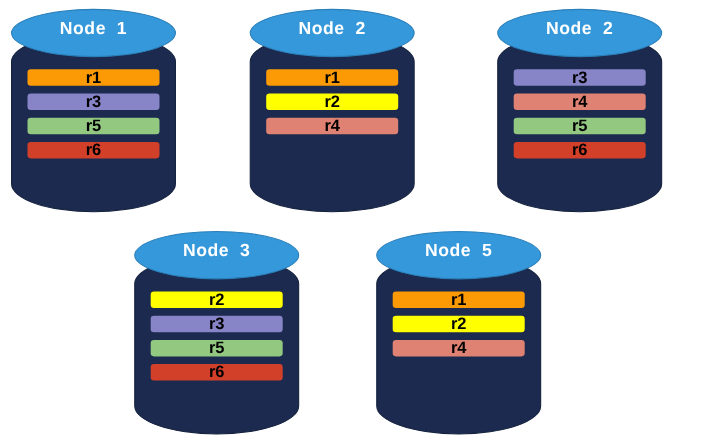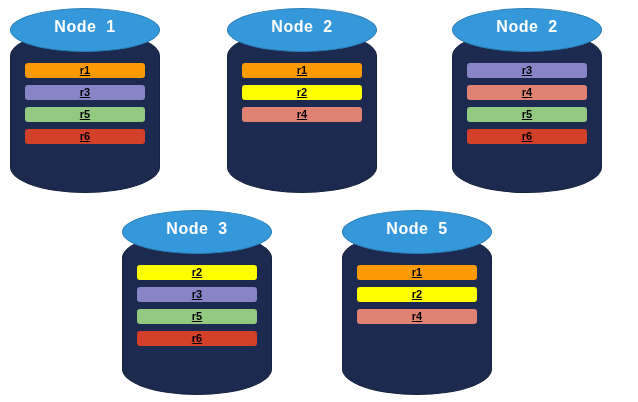--- a/index.html
+++ b/index.html
@@ -65,26 +65,25 @@
     left: 15px;
     top: 55px;
     width: 120px;
     z-index: 4;
   }
   .bar {
     height: 15px;
     margin-bottom: 7px;
     border-radius: 3px;
     text-align: center;
-    font-size: 11px;
+    font-size: 15px;
     font-weight: bold;
     color: #000000;
     line-height: 15px;
     box-sizing: border-box;
-    text-decoration: underline;
   }
 </style>
 </head>
 <body>
 
 <div id="canvas">
     <div class="node" style="left: 10px; top: 8px;">
       <div class="cyl-body"></div>
       <div class="cyl-top"></div>
       <div class="node-label">Node  1</div>

